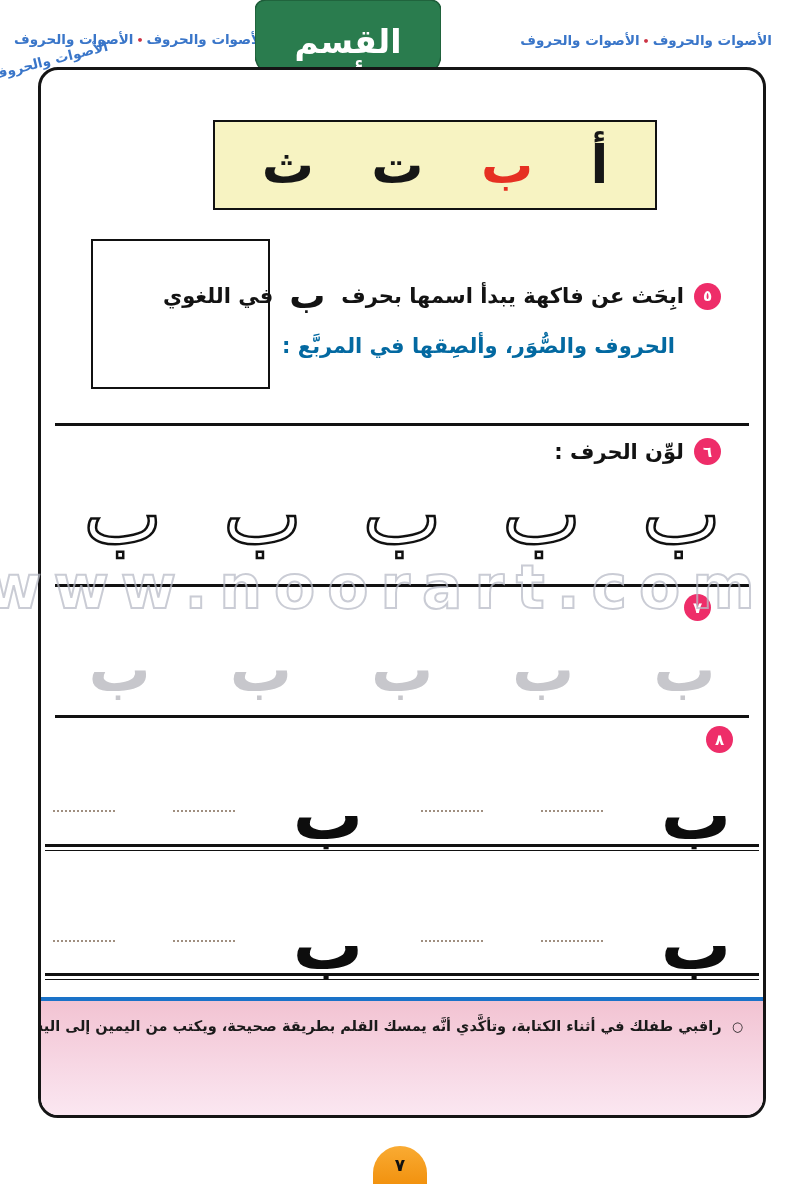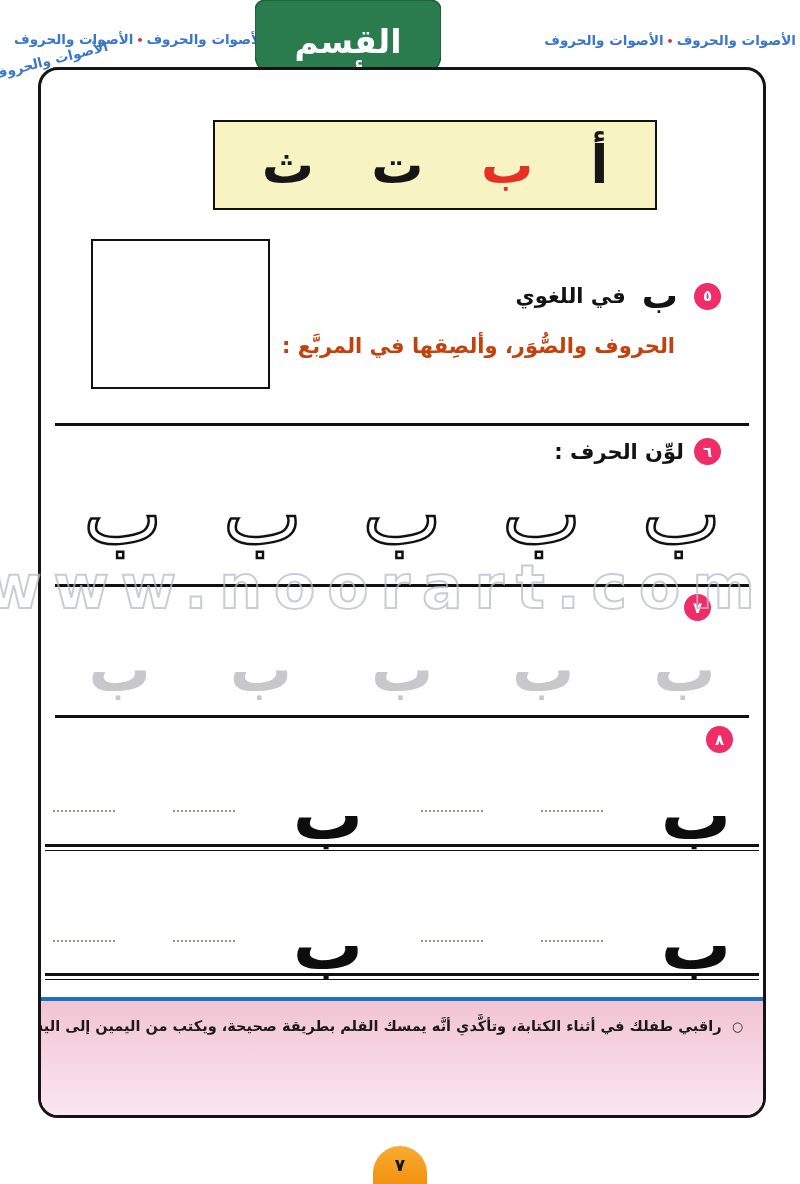--- a/index.html
+++ b/index.html
@@ -4,21 +4,21 @@
 <style>
   html,body{margin:0;padding:0;background:#ffffff;}
   body{font-family:"DejaVu Sans", sans-serif;}
   #page{position:relative;width:800px;height:1184px;background:#fff;overflow:hidden;margin:0 auto;}
 
   
   .strip{position:absolute;color:#3a76c9;font-size:13.5px;font-weight:bold;white-space:nowrap;}
   .strip .dot{color:#cc3344;font-size:11px;padding:0 3px;}
   #strip-left{top:31px;left:14px;}
   #strip-left2{top:52px;left:-10px;transform:rotate(-14deg);}
-  #strip-right{top:32px;right:4px;}
+  #strip-right{top:32px;right:28px;}
 
   
   #badge{position:absolute;top:0;left:255px;width:186px;height:120px;}
   #badge svg{position:absolute;top:0;left:0;}
   #badge .badge-title{position:absolute;top:22px;left:0;width:100%;text-align:center;
     color:#ffffff;font-size:33px;font-weight:bold;}
 
   
   #frame{position:absolute;top:67px;left:38px;width:722px;height:1045px;
     border:3px solid #151515;border-radius:20px;background:#fff;overflow:hidden;}
@@ -34,21 +34,21 @@
   .numcircle{display:inline-flex;align-items:center;justify-content:center;
     width:27px;height:27px;border-radius:50%;background:#ee2d69;color:#fff;
     font-size:15px;font-weight:bold;flex:0 0 27px;}
 
   .exlabel{position:absolute;right:42px;display:flex;flex-direction:row;align-items:center;
     gap:10px;direction:rtl;color:#131313;font-size:21px;font-weight:bold;white-space:nowrap;}
 
   
   #ex5-row{top:212px;}
   #ex5-row .big-letter{font-size:36px;font-weight:bold;padding:0 6px;line-height:0.8;}
-  #ex5-line2{position:absolute;top:264px;right:88px;direction:rtl;color:#c2410c;
+  #ex5-line2{position:absolute;top:264px;right:88px;direction:rtl;color:#0369a1;
     font-size:21px;font-weight:bold;white-space:nowrap;margin-left:12px;}
   #paste-square{position:absolute;top:169px;left:50px;width:175px;height:146px;
     border:2.5px solid #111;background:#fff;}
 
   
   .sep{position:absolute;left:14px;right:14px;border-top:3px solid #111;}
   #sep1{top:353px;}
   #sep2{top:514px;}
   #sep3{top:645px;}
 
@@ -125,20 +125,21 @@
     <div id="letterbox" dir="rtl">
       <span class="abc">أ</span>
       <span class="abc red">ب</span>
       <span class="abc">ت</span>
       <span class="abc">ث</span>
     </div>
 
     <div id="paste-square"></div>
     <div id="ex5-row" class="exlabel">
       <span class="numcircle">٥</span>
+      <span>ابِحَث عن فاكهة يبدأ اسمها بحرف</span>
       <span class="big-letter">ب</span>
       <span>في اللغوي</span>
     </div>
     <div id="ex5-line2">الحروف والصُّوَر، وألصِقها في المربَّع :</div>
 
     <div id="sep1" class="sep"></div>
 
     <div id="ex6-row" class="exlabel">
       <span class="numcircle">٦</span>
       <span>لوِّن الحرف :</span>

